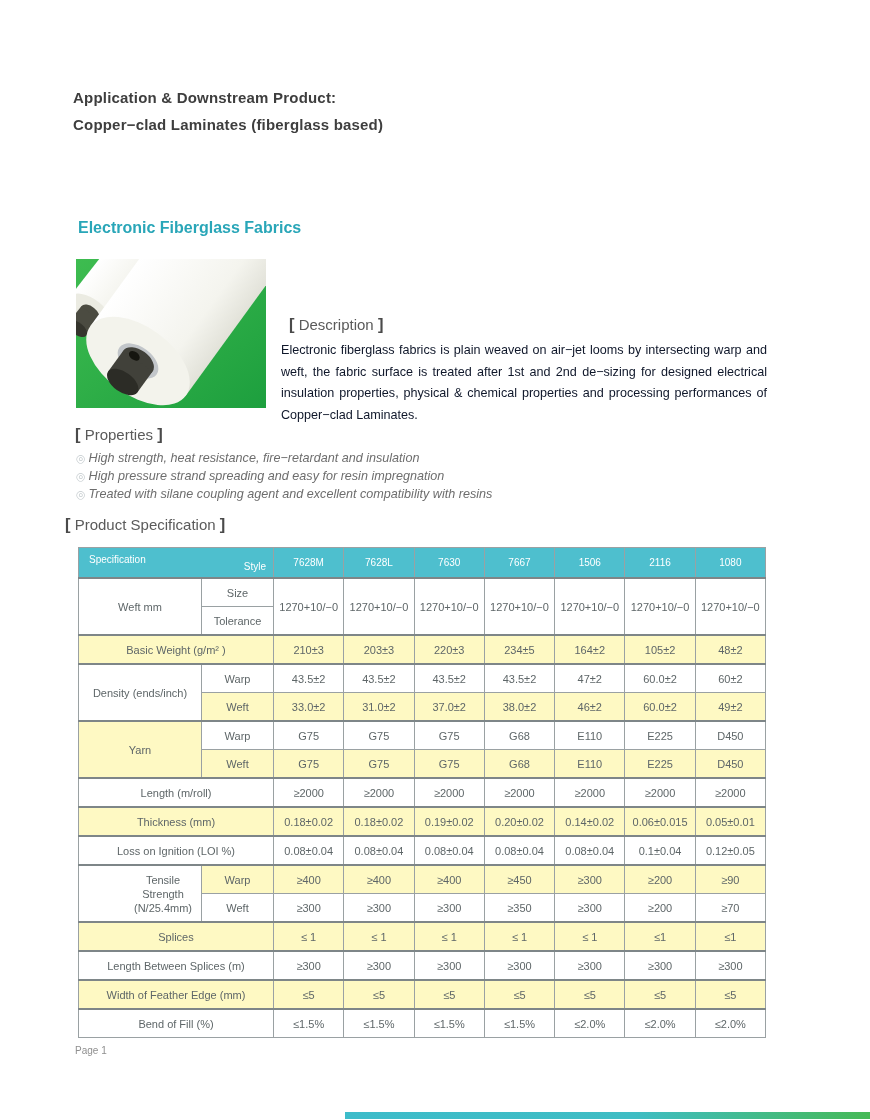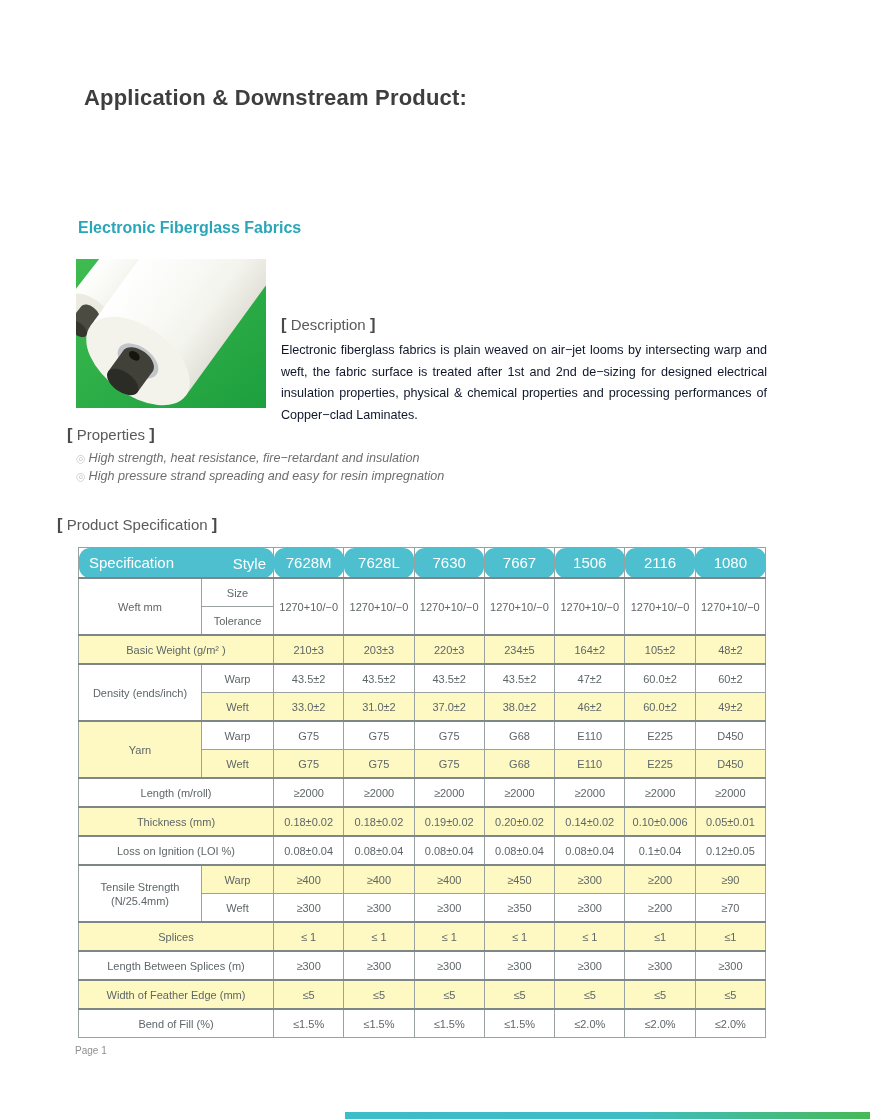--- a/index.html
+++ b/index.html
@@ -1,28 +1,28 @@
 <!DOCTYPE html>
 <html><head>
 <meta charset="utf-8">
 <style>
   html,body{margin:0;padding:0;background:#ffffff;}
   .page{
     position:relative;width:870px;height:1120px;background:#ffffff;overflow:hidden;
     font-family:"Liberation Sans","DejaVu Sans",sans-serif;
   }
   .title{
-    position:absolute;left:84px;top:84px;font-size:22px;font-weight:700;
+    position:absolute;left:73px;top:84px;font-size:15px;font-weight:700;
     color:#3e3e3e;line-height:27px;letter-spacing:.2px;
   }
   .sec-heading{
     position:absolute;left:78px;top:219px;font-size:16px;font-weight:700;color:#29a6b8;
   }
   .photo{position:absolute;left:76px;top:259px;width:190px;height:149px;}
-  .bracket-title{position:absolute;font-size:15px;color:#5a5a5a;white-space:nowrap;}
+  .bracket-title{position:absolute;font-size:15px;color:#5a5a5a;white-space:nowrap;margin-left:8px;}
   .bracket-title .br{font-weight:700;font-size:16.5px;color:#4a4a4a;}
   #desc-title{left:281px;top:315px;}
   #props-title{left:67px;top:425px;}
   #spec-title{left:57px;top:515px;}
   .desc-text{
     position:absolute;left:281px;top:340px;width:486px;font-size:12.6px;
     line-height:21.5px;color:#0f172a;text-align:justify;
   }
   .props{position:absolute;left:76px;top:450px;font-size:12.6px;color:#6d6d6d;line-height:17.8px;font-style:italic;}
   .props .row{white-space:nowrap;}
@@ -32,45 +32,46 @@
     position:absolute;left:78px;top:547px;width:688px;border-collapse:collapse;
     table-layout:fixed;font-size:11px;color:#5e6668;
   }
   .spec-table td{
     border:1px solid #9aa1a3;text-align:center;vertical-align:middle;
     height:27px;padding:0 1px;background:#ffffff;
   }
   .spec-table tr.g>td{border-top:2px solid #7e8688;}
   .spec-table tr.h>td{
     background:#4ebfce;color:#ffffff;border-bottom:2px solid #7e8688;
-    height:29px;font-size:15px;border-radius:11px;
+    height:29px;font-size:10px;
   }
   .spec-table td.blue{background:#fef9c3;}
   td.corner{
     position:relative;
     background-color:#4ebfce;
     background-image:linear-gradient(to bottom right,
       transparent 49.2%, #5d7278 49.2%, #5d7278 50.8%, transparent 50.8%);
   }
   td.corner .c-top{position:absolute;left:10px;top:6px;}
   td.corner .c-bot{position:absolute;right:7px;bottom:5px;text-align:right;}
-  .two-line div{line-height:14px;}
+  .two-line div{line-height:14px;padding-left:46px;}
   .footer{position:absolute;left:75px;top:1045px;font-size:10px;color:#8f8f8f;}
   .accent-bar{
     position:absolute;left:345px;top:1112px;width:525px;height:7px;
     background:linear-gradient(90deg,#3dbcca 0%,#3fbdc4 55%,#46b956 100%);
   }
 </style>
 </head>
 <body>
 
 <div class="page">
 
   <div class="title">
     <div>Application &amp; Downstream Product:</div>
+    <div>Copper−clad Laminates (fiberglass based)</div>
   </div>
 
   <div class="sec-heading">Electronic Fiberglass Fabrics</div>
 
   <svg class="photo" viewBox="0 0 190 149" width="190" height="149" aria-hidden="true">
     <defs>
       <linearGradient id="bgGrad" x1="0" y1="0" x2="1" y2="1">
         <stop offset="0" stop-color="#3ebc50"></stop>
         <stop offset="1" stop-color="#1d9f3e"></stop>
       </linearGradient>
@@ -109,20 +110,21 @@
 
   <div class="bracket-title" id="props-title">
     <span class="br">[</span>
     <span>Properties</span>
     <span class="br">]</span>
   </div>
 
   <div class="props">
     <div class="row"><span class="b">◎</span><span>High strength, heat resistance, fire−retardant and insulation</span></div>
     <div class="row"><span class="b">◎</span><span>High pressure strand spreading and easy for resin impregnation</span></div>
+    <div class="row"><span class="b">◎</span><span>Treated with silane coupling agent and excellent compatibility with resins</span></div>
   </div>
 
   <div class="bracket-title" id="spec-title">
     <span class="br">[</span>
     <span>Product Specification</span>
     <span class="br">]</span>
   </div>
 
   <table class="spec-table">
     <colgroup>
@@ -232,21 +234,21 @@
         <td>≥2000</td>
       </tr>
 
       <tr class="g">
         <td colspan="2" class="blue">Thickness (mm)</td>
         <td class="blue">0.18±0.02</td>
         <td class="blue">0.18±0.02</td>
         <td class="blue">0.19±0.02</td>
         <td class="blue">0.20±0.02</td>
         <td class="blue">0.14±0.02</td>
-        <td class="blue">0.10±0.006</td>
+        <td class="blue">0.06±0.015</td>
         <td class="blue">0.05±0.01</td>
       </tr>
 
       <tr class="g">
         <td colspan="2">Loss on Ignition (LOI %)</td>
         <td>0.08±0.04</td>
         <td>0.08±0.04</td>
         <td>0.08±0.04</td>
         <td>0.08±0.04</td>
         <td>0.08±0.04</td>

